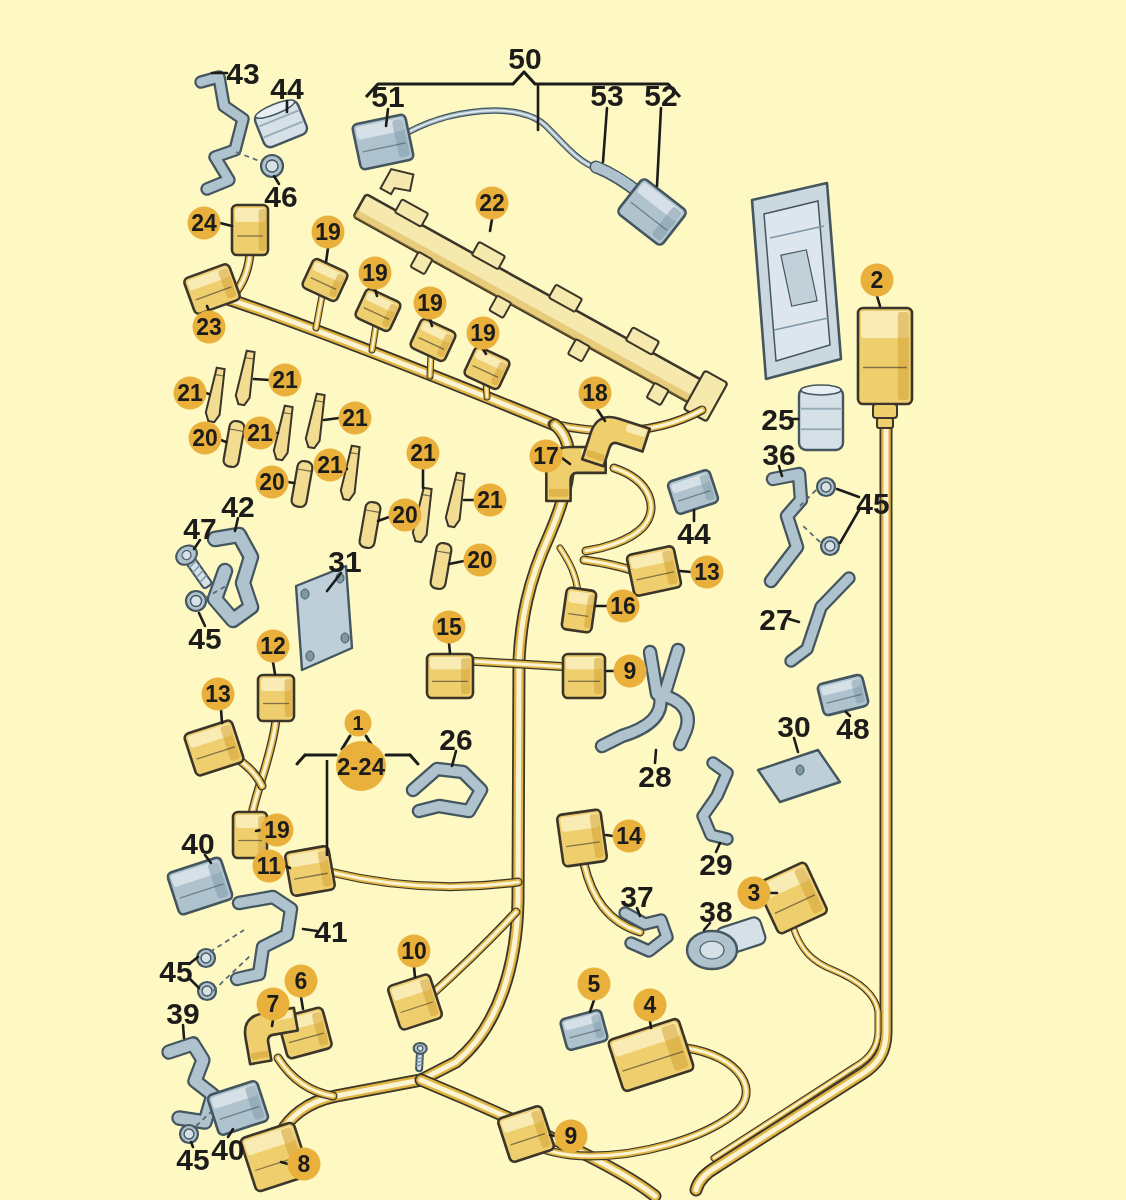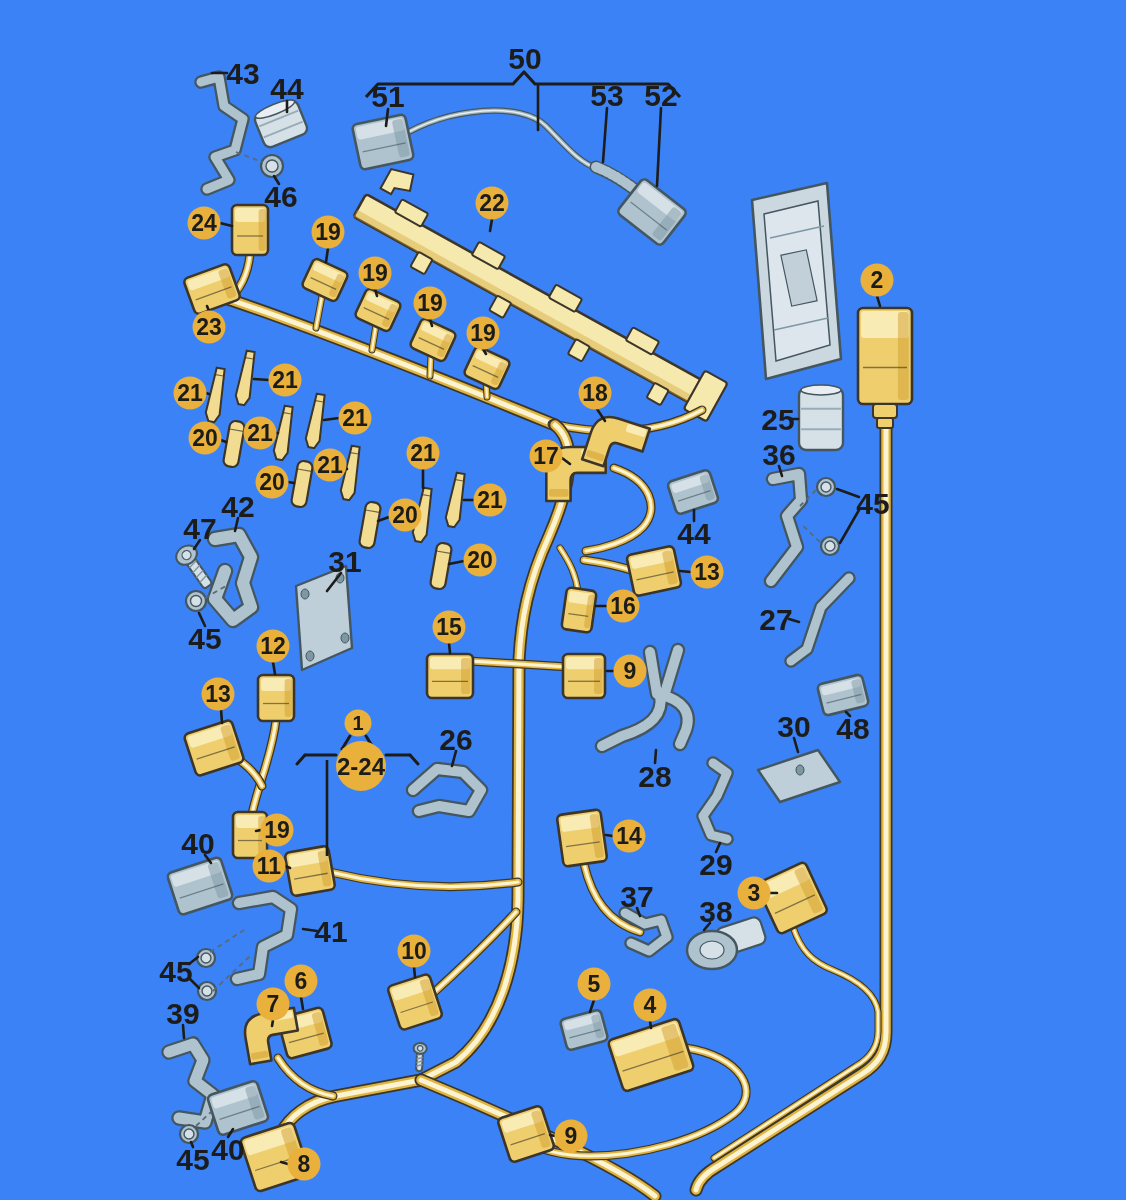--- a/index.html
+++ b/index.html
@@ -1,19 +1,19 @@
 <!DOCTYPE html>
 <html><head>
 <meta charset="utf-8">
 <style>
   html,body{margin:0;padding:0;background:#fff;}
   .stage{
     position:relative;
     width:1126px;height:1200px;
-    background:#3b82f6;
+    background:#fef9c3;
     font-family:"Liberation Sans", sans-serif;
     overflow:hidden;
   }
   svg{display:block;width:1126px;height:1200px;}
   text{font-family:"Liberation Sans", sans-serif;}
 </style>
 </head>
 <body>
 
 <div class="stage">

